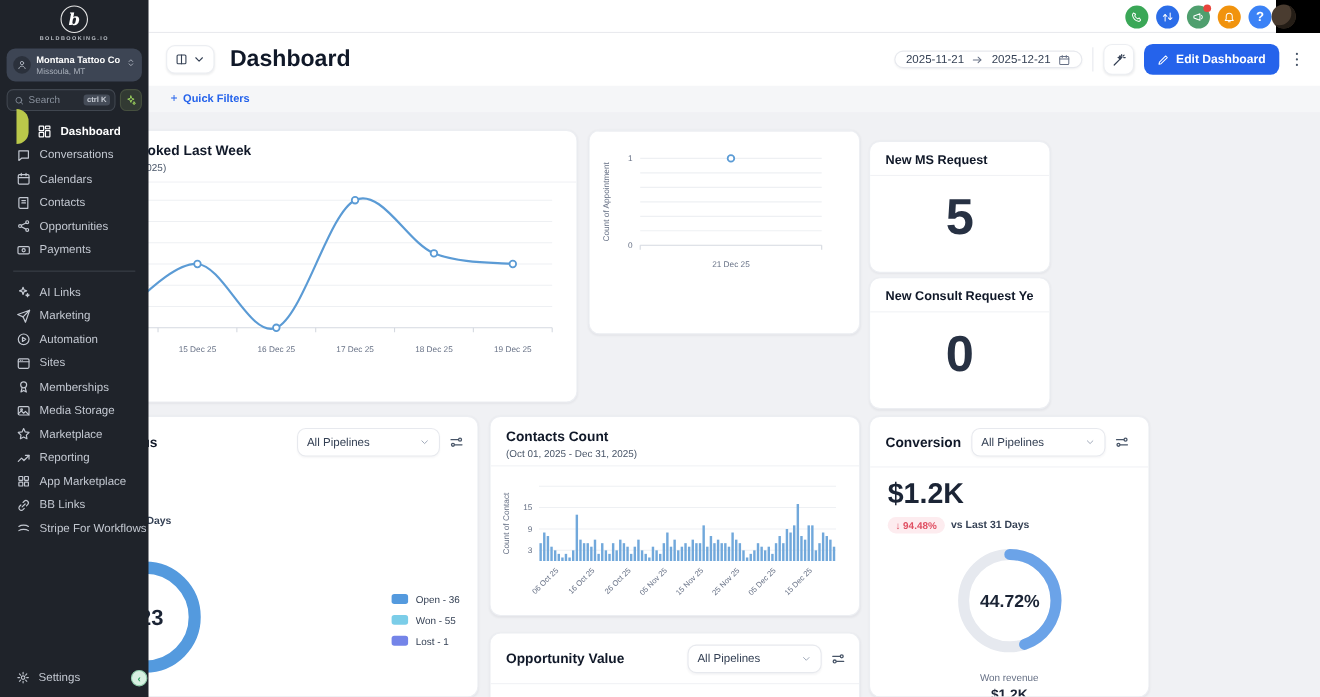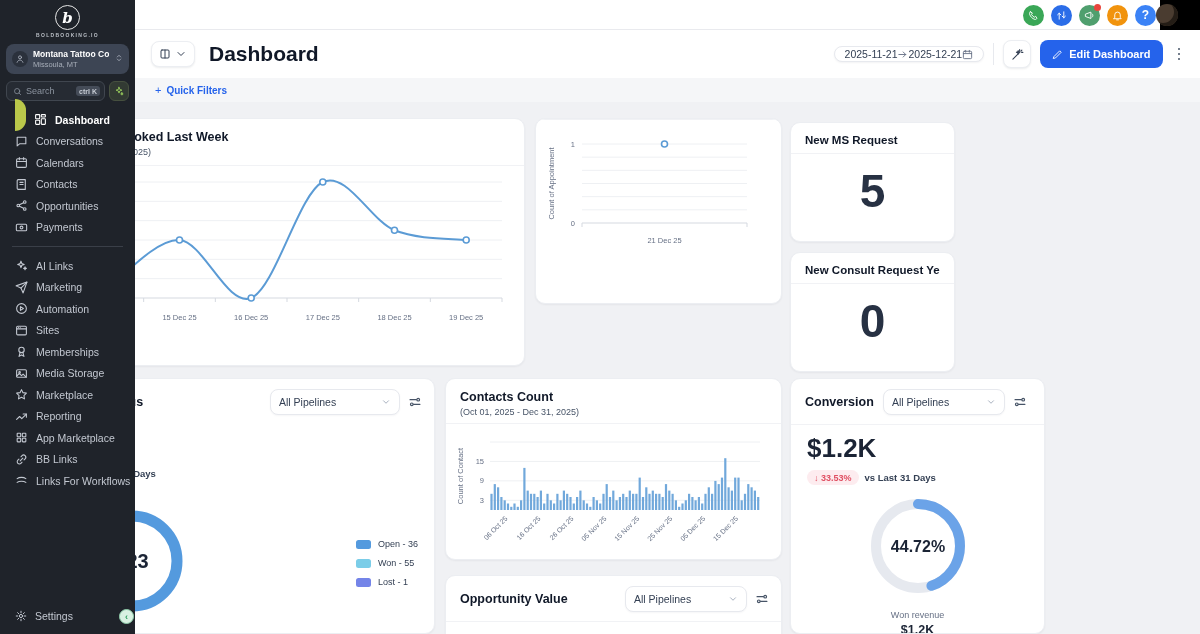--- a/index.html
+++ b/index.html
@@ -54,21 +54,21 @@
   .red-dot { position:absolute; top:-1px; right:-1px; width:7px; height:7px; background:#e8453c; border-radius:50%; }
   .avatar-blk { position:absolute; right:0; top:0; width:40px; height:30px; background:#000; }
   .avatar-circle { position:absolute; right:22px; top:4px; width:22px; height:22px; border-radius:50%; background:#4a3c30; box-shadow:inset -4px -3px 0 #241d16; }
 
   
   #main-header { position:absolute; left:135px; top:30px; width:1065px; height:48px; background:#ffffff; display:flex; align-items:center; padding:0 14px 0 16px; z-index:10; }
   .layout-btn { height:26px; border:1px solid #eceef2; box-shadow:0 1px 2px rgba(16,24,40,.08); border-radius:8px; background:#fff; display:flex; align-items:center; gap:4px; padding:0 7px; color:#344054; cursor:pointer; }
   .layout-btn svg { width:12px; height:12px; }
   .page-title { font-size:21px; font-weight:bold; color:#101828; margin-left:14px; }
   .hdr-right { margin-left:auto; display:flex; align-items:center; gap:9px; }
-  .date-range { height:16px; border:1px solid #e7e9ee; box-shadow:0 1px 2px rgba(16,24,40,.05); border-radius:8px; background:#fff; display:flex; align-items:center; gap:0; padding:0 10px; font-size:10.5px; color:#344054; cursor:pointer; }
+  .date-range { height:16px; border:1px solid #e7e9ee; box-shadow:0 1px 2px rgba(16,24,40,.05); border-radius:8px; background:#fff; display:flex; align-items:center; gap:7px; padding:0 10px; font-size:10.5px; color:#344054; cursor:pointer; }
   .date-range svg { width:11px; height:11px; color:#667085; }
   .v-div { width:1px; height:22px; background:#e7e9ee; }
   .wand-btn { width:28px; height:28px; border:1px solid #eceef2; box-shadow:0 1px 2px rgba(16,24,40,.08); border-radius:8px; background:#fff; display:flex; align-items:center; justify-content:center; color:#344054; cursor:pointer; }
   .wand-btn svg { width:13px; height:13px; }
   .edit-btn { height:28px; background:#2563eb; border-radius:8px; color:#fff; font-size:11px; font-weight:bold; display:flex; align-items:center; gap:6px; padding:0 12px; cursor:pointer; border:none; }
   .edit-btn svg { width:11px; height:11px; }
   .kebab { display:flex; flex-direction:column; gap:2.5px; padding:4px 6px; cursor:pointer; }
   .kebab i { width:2.5px; height:2.5px; background:#475467; border-radius:50%; display:block; }
 
   .quick-filters { position:absolute; left:135px; top:78px; width:1065px; height:24px; background:#f5f6f8; display:flex; align-items:center; padding-left:20px; gap:5px; color:#2563eb; font-size:10px; font-weight:bold; cursor:pointer; z-index:9; }
@@ -305,21 +305,21 @@
           </span>
           <span>BB Links</span>
         </div>
         <div class="nav-item">
           <span class="nicon">
             <svg viewBox="0 0 24 24" fill="none" stroke="currentColor" stroke-width="2" stroke-linecap="round" stroke-linejoin="round">
               <path d="M4 8.5c4-3 12-3 16 0"></path>
               <path d="M4 15.5c4-3 12-3 16 0"></path>
             </svg>
           </span>
-          <span>Links For Workflows</span>
+          <span>Stripe For Workflows</span>
         </div>
       </div>
     <div class="settings-row">
       <span class="nicon">
           <svg viewBox="0 0 24 24" fill="none" stroke="currentColor" stroke-width="2" stroke-linecap="round" stroke-linejoin="round">
             <circle cx="12" cy="12" r="3.2"></circle>
             <path d="M12 2.5v3M12 18.5v3M2.5 12h3M18.5 12h3M5.3 5.3l2.1 2.1M16.6 16.6l2.1 2.1M18.7 5.3l-2.1 2.1M7.4 16.6l-2.1 2.1"></path>
           </svg>
         </span>
       <span>Settings</span>
@@ -484,21 +484,21 @@
           <text x="33" y="105.5" font-size="7.5" fill="#667085" text-anchor="end">0</text>
           <line x1="40" y1="103" x2="205" y2="103" stroke="#d5d9e0" stroke-width="1"></line>
           <line x1="40" y1="103" x2="40" y2="107" stroke="#d5d9e0"></line>
           <line x1="205" y1="103" x2="205" y2="107" stroke="#d5d9e0"></line>
           <circle cx="122.5" cy="24" r="3" fill="#fff" stroke="#5b9bd5" stroke-width="1.6"></circle>
           <text x="122.5" y="123" font-size="7.5" fill="#667085" text-anchor="middle">21 Dec 25</text>
           <text x="12" y="63.5" font-size="7.5" fill="#667085" text-anchor="middle" transform="rotate(-90 12 63.5)">Count of Appointment</text>
         </svg></div>
   </div>
 
-  <div class="card" style="left:790px;top:122px;width:165px;height:120px">
+  <div class="card" style="left:790px;top:128px;width:165px;height:120px">
     <div class="card-hd" style="padding-bottom:7px">
       <div class="card-title" style="font-size:11.5px">New MS Request</div>
     </div>
     <div class="card-sep"></div>
     <div class="metric-num">5</div>
   </div>
 
   <div class="card" style="left:790px;top:252px;width:165px;height:120px">
     <div class="card-hd" style="padding-bottom:7px">
       <div class="card-title" style="font-size:11.5px">New Consult Request Yesterday</div>
@@ -683,21 +683,21 @@
             <circle cx="17.5" cy="8" r="2.3"></circle>
             <path d="M20.5 16h-11"></path>
             <circle cx="6.5" cy="16" r="2.3"></circle>
           </svg>
         </div>
     </div>
     <div class="card-sep"></div>
     <div style="padding:8px 16px 0 16px">
       <div class="stat-num" style="font-size:26px">$1.2K</div>
       <div class="stat-row">
-        <span class="badge-down">↓ <span>33.53%</span></span>
+        <span class="badge-down">↓ <span>94.48%</span></span>
         <span class="vs-label">vs Last 31 Days</span>
       </div>
     </div>
     <div class="gauge-wrap">
       <div><svg class="chart" width="150" height="118" viewBox="0 0 150 118">
             <circle cx="75" cy="59" r="42" fill="none" stroke="#e6e9ef" stroke-width="10"></circle>
             <circle cx="75" cy="59" r="42" fill="none" stroke="#6ba3e8" stroke-width="10" stroke-linecap="round" stroke-dasharray="118.01329971356986 263.89378290154264" transform="rotate(-90 75 59)"></circle>
             <text x="75" y="65" font-size="16" font-weight="bold" fill="#1b2435" text-anchor="middle">44.72%</text>
           </svg></div>
       <div class="gauge-cap">Won revenue</div>

